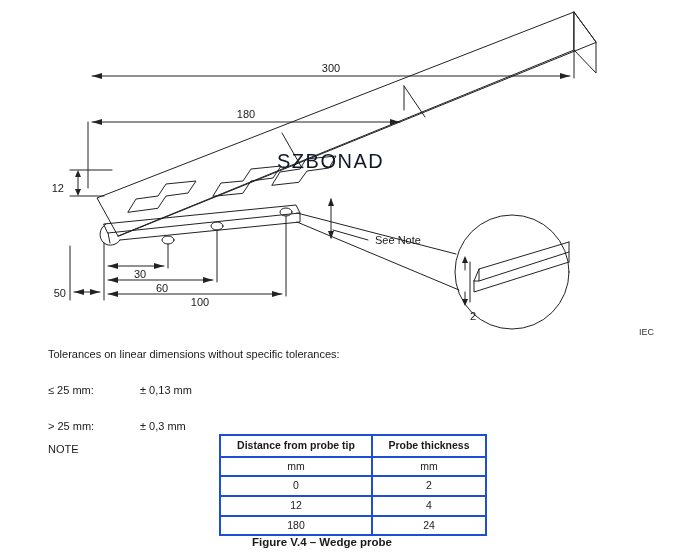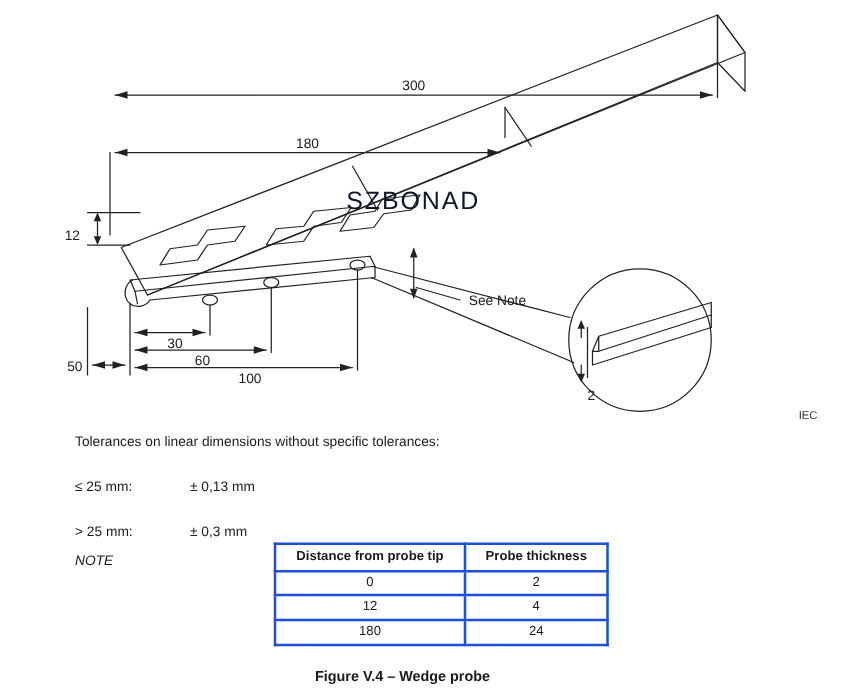--- a/index.html
+++ b/index.html
@@ -38,21 +38,21 @@
   }
   .iec-mark {
     position: absolute;
     right: 22px;
     top: 327px;
     font-size: 9px;
     color: #333;
   }
   .notes {
     position: absolute;
-    left: 60px;
+    left: 48px;
     top: 348px;
     width: 600px;
     font-size: 11px;
     line-height: 1.1;
   }
   .notes .line {
     margin-bottom: 11px;
     white-space: pre;
   }
   .tol-row {
@@ -63,21 +63,20 @@
   .tol-row .tl {
     width: 92px;
   }
   .note-para {
     display: flex;
     margin-top: 5px;
   }
   .note-para .tag {
     width: 42px;
     flex: 0 0 42px;
-    font-style: italic;
   }
   table.thk {
     position: absolute;
     left: 219px;
     top: 434px;
     border-collapse: collapse;
     font-size: 10.5px;
   }
   table.thk td, table.thk th {
     border: 2px solid #1d4ed8;
@@ -233,20 +232,24 @@
 
   <table class="thk">
     <thead>
       <tr>
         <th>Distance from probe tip</th>
         <th>Probe thickness</th>
       </tr>
     </thead>
     <tbody>
       <tr>
+        <td class="c1">mm</td>
+        <td class="c2">mm</td>
+      </tr>
+      <tr>
         <td class="c1">0</td>
         <td class="c2">2</td>
       </tr>
       <tr>
         <td class="c1">12</td>
         <td class="c2">4</td>
       </tr>
       <tr>
         <td class="c1">180</td>
         <td class="c2">24</td>

